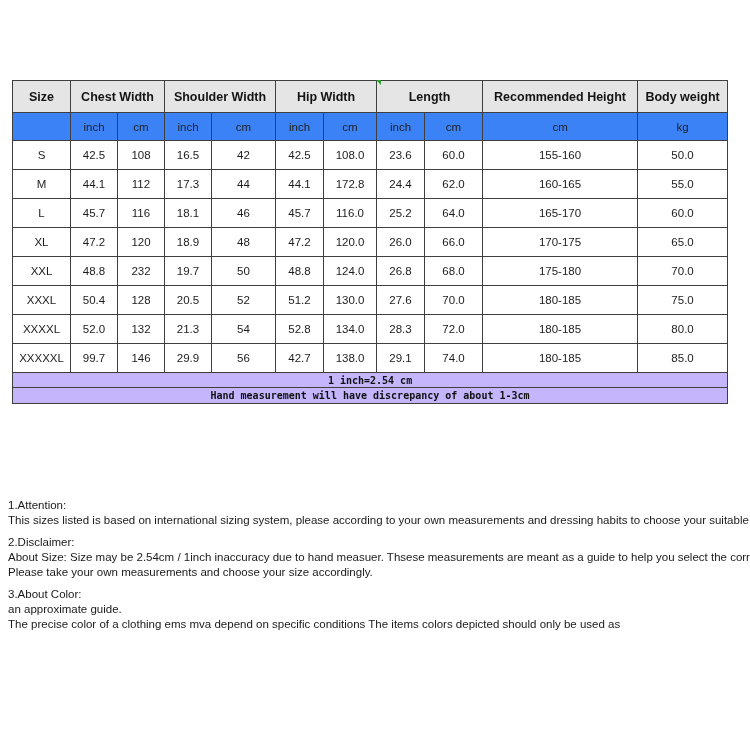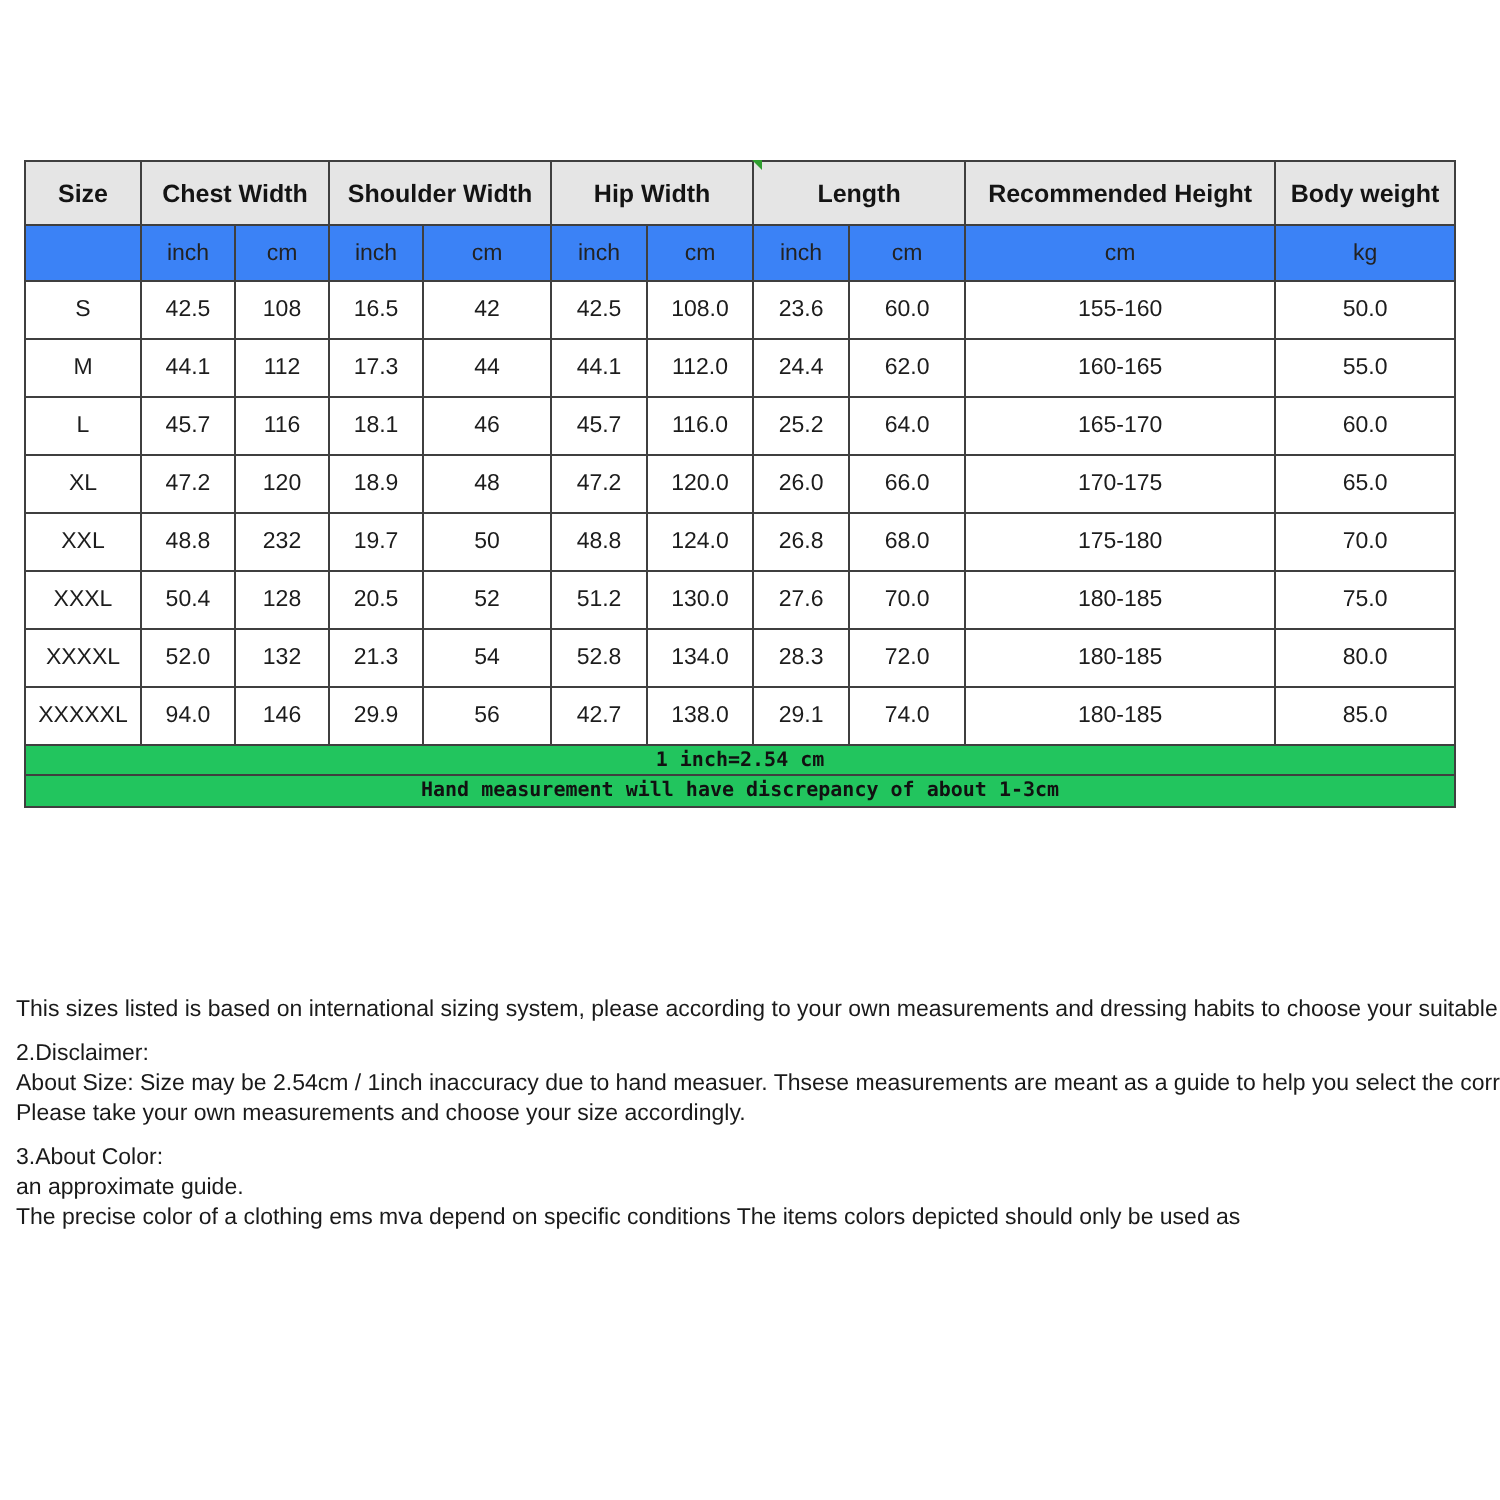--- a/index.html
+++ b/index.html
@@ -44,21 +44,21 @@
     font-size: 11.5px;
     color: #222222;
   }
   tr.data-row { height: 29px; }
   tr.data-row td {
     background: #ffffff;
     font-size: 11.5px;
     color: #1c1c1c;
   }
   tr.note-row td {
-    background: #22c55e;
+    background: #c4b5fd;
     font-family: "DejaVu Sans Mono", monospace;
     font-weight: bold;
     font-size: 10px;
     color: #111111;
   }
   tr.note-row.first td { height: 15px; }
   tr.note-row.second td { height: 16px; }
 
   .corner-marker {
     position: absolute;
@@ -136,21 +136,21 @@
       <td>155-160</td>
       <td>50.0</td>
     </tr>
     <tr class="data-row">
       <td>M</td>
       <td>44.1</td>
       <td>112</td>
       <td>17.3</td>
       <td>44</td>
       <td>44.1</td>
-      <td>112.0</td>
+      <td>172.8</td>
       <td>24.4</td>
       <td>62.0</td>
       <td>160-165</td>
       <td>55.0</td>
     </tr>
     <tr class="data-row">
       <td>L</td>
       <td>45.7</td>
       <td>116</td>
       <td>18.1</td>
@@ -209,21 +209,21 @@
       <td>54</td>
       <td>52.8</td>
       <td>134.0</td>
       <td>28.3</td>
       <td>72.0</td>
       <td>180-185</td>
       <td>80.0</td>
     </tr>
     <tr class="data-row">
       <td>XXXXXL</td>
-      <td>94.0</td>
+      <td>99.7</td>
       <td>146</td>
       <td>29.9</td>
       <td>56</td>
       <td>42.7</td>
       <td>138.0</td>
       <td>29.1</td>
       <td>74.0</td>
       <td>180-185</td>
       <td>85.0</td>
     </tr>
@@ -233,20 +233,21 @@
     <tr class="note-row second">
       <td colspan="11">Hand measurement will have discrepancy of about 1-3cm</td>
     </tr>
   </tbody>
     </table>
   <div class="corner-marker"></div>
 </div>
 
 <div class="footnotes">
   <div class="section">
+    <div class="line">1.Attention:</div>
     <div class="line">This sizes listed is based on international sizing system, please according to your own measurements and dressing habits to choose your suitable size.</div>
   </div>
   <div class="section">
     <div class="line">2.Disclaimer:</div>
     <div class="line">About Size: Size may be 2.54cm / 1inch inaccuracy due to hand measuer. Thsese measurements are meant as a guide to help you select the correct size.</div>
     <div class="line">Please take your own measurements and choose your size accordingly.</div>
   </div>
   <div class="section">
     <div class="line">3.About Color:</div>
     <div class="line">an approximate guide.</div>

